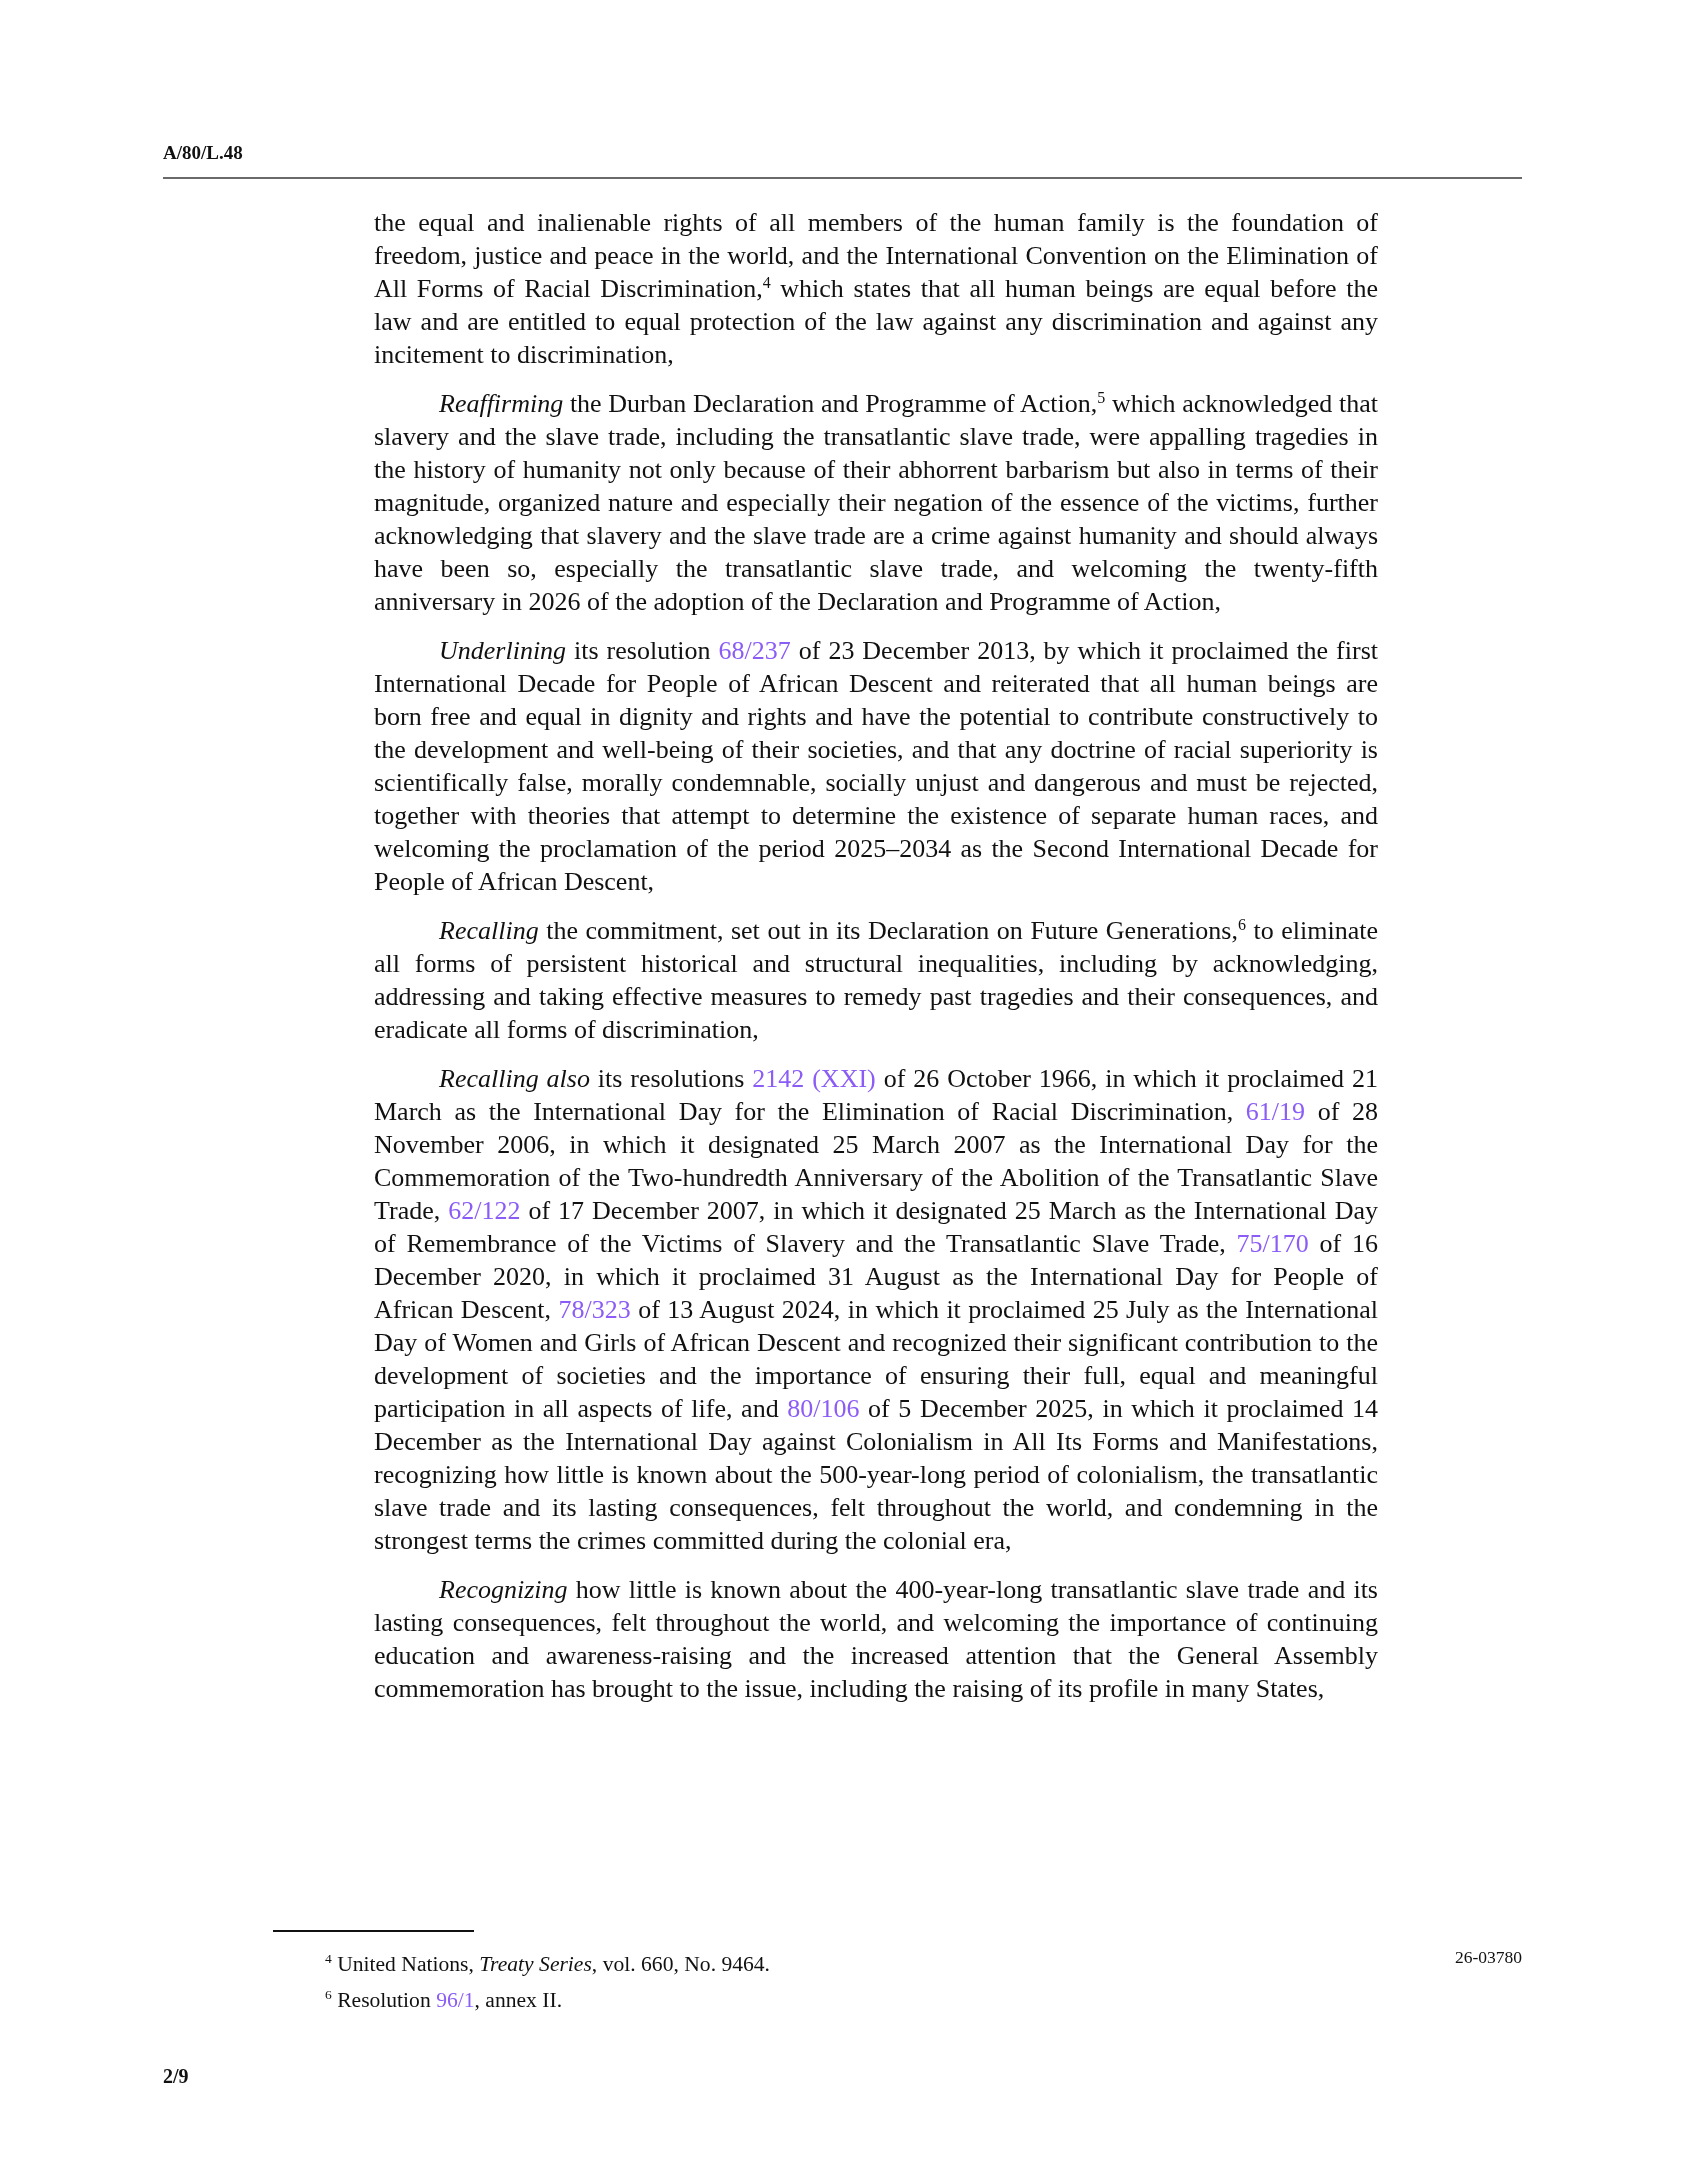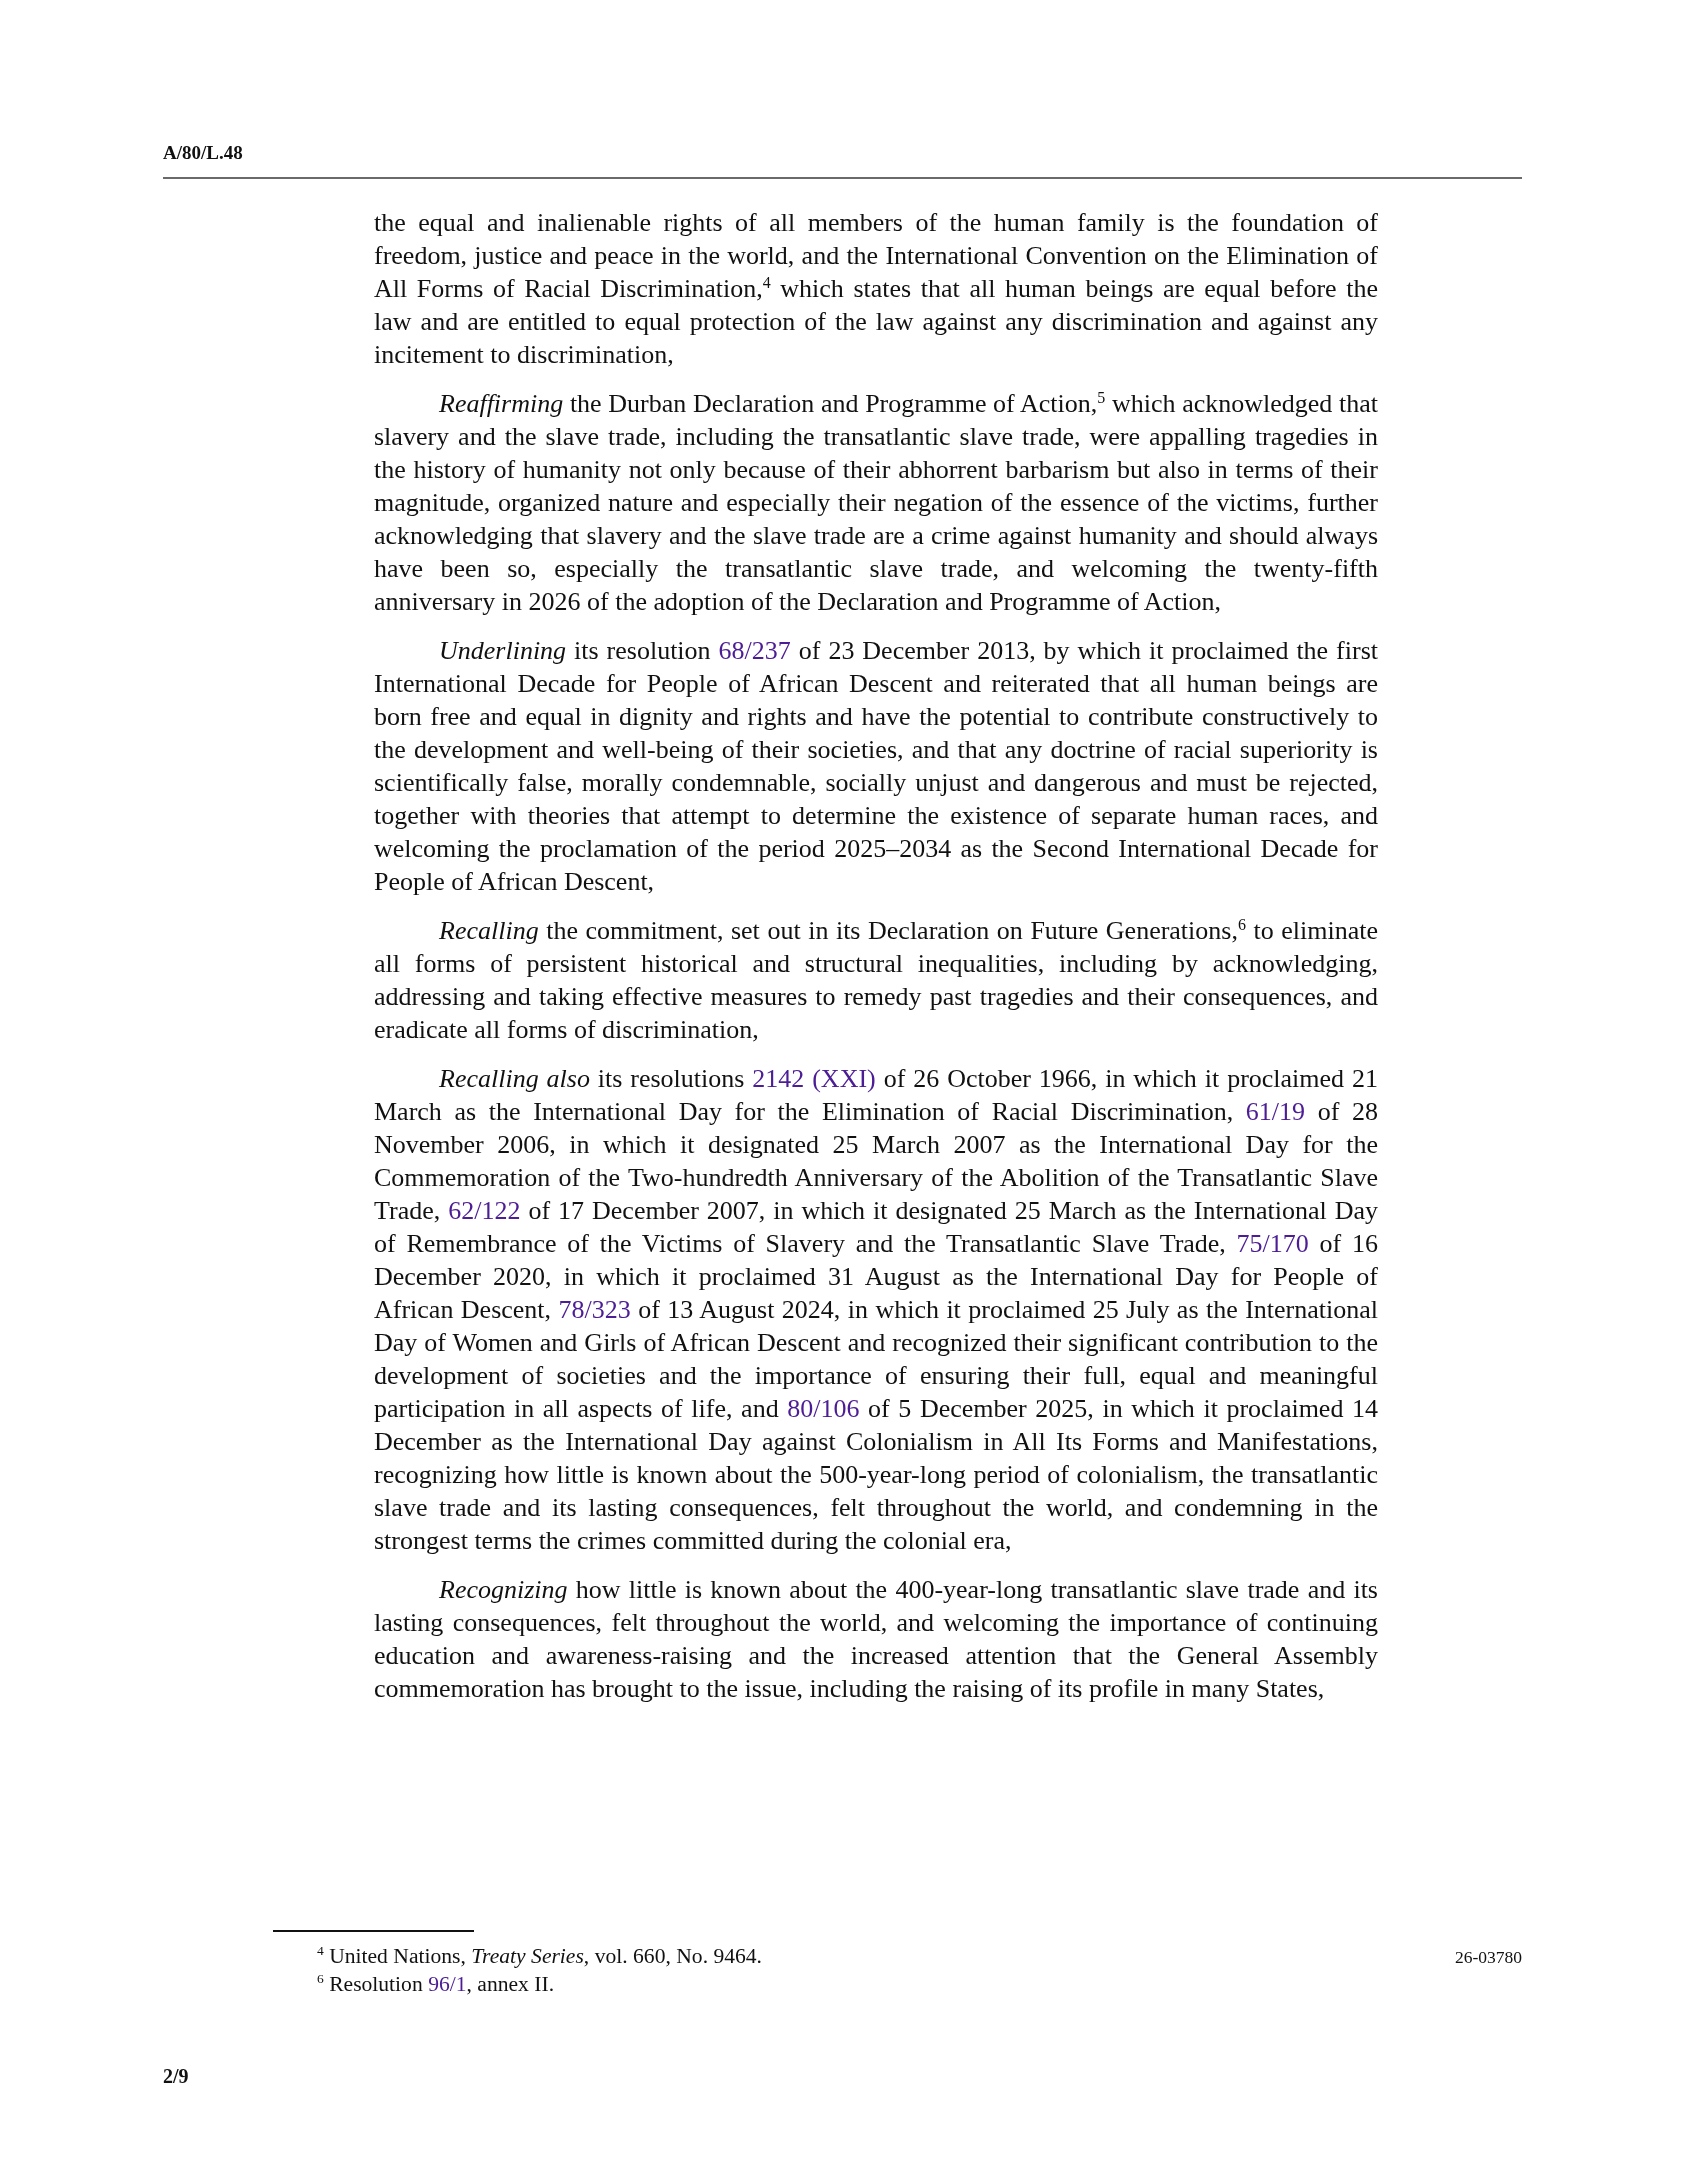--- a/index.html
+++ b/index.html
@@ -18,31 +18,31 @@
   }
   .body-text {
     position: absolute; left: 341px; top: 206px; width: 1004px;
     font-size: 26px; line-height: 33px; text-align: justify;
     hyphens: none;
     margin-left: 33px;
   }
   .para { margin: 0 0 16px 0; }
   .para.indent { text-indent: 65px; }
   .para .lead { font-style: italic; }
-  .link { color: #4c1d95; text-decoration: none; }
+  .link { color: #8b5cf6; text-decoration: none; }
   sup.fn { font-size: 16px; line-height: 0; vertical-align: 9.4px; }
   .fn-rule {
     position: absolute; left: 273px; top: 1930px; width: 201px; height: 2px;
     background: #111;
   }
   .footnotes {
     position: absolute; left: 317px; top: 1942px; width: 1012px;
     font-size: 21.6px; line-height: 28px;
   }
-  .footnote { margin: 0; }
+  .footnote { margin: 8px; }
   .footnote sup { font-size: 13.5px; vertical-align: 8px; line-height: 0; margin-right: 5.4px; }
   .footnote .it { font-style: italic; }
   .page-number {
     position: absolute; left: 163px; top: 2065px; font-weight: bold; font-size: 20px;
   }
   .job-number {
     position: absolute; right: 165px; top: 1947px; font-size: 17.5px;
   }
 </style>
 </head>

